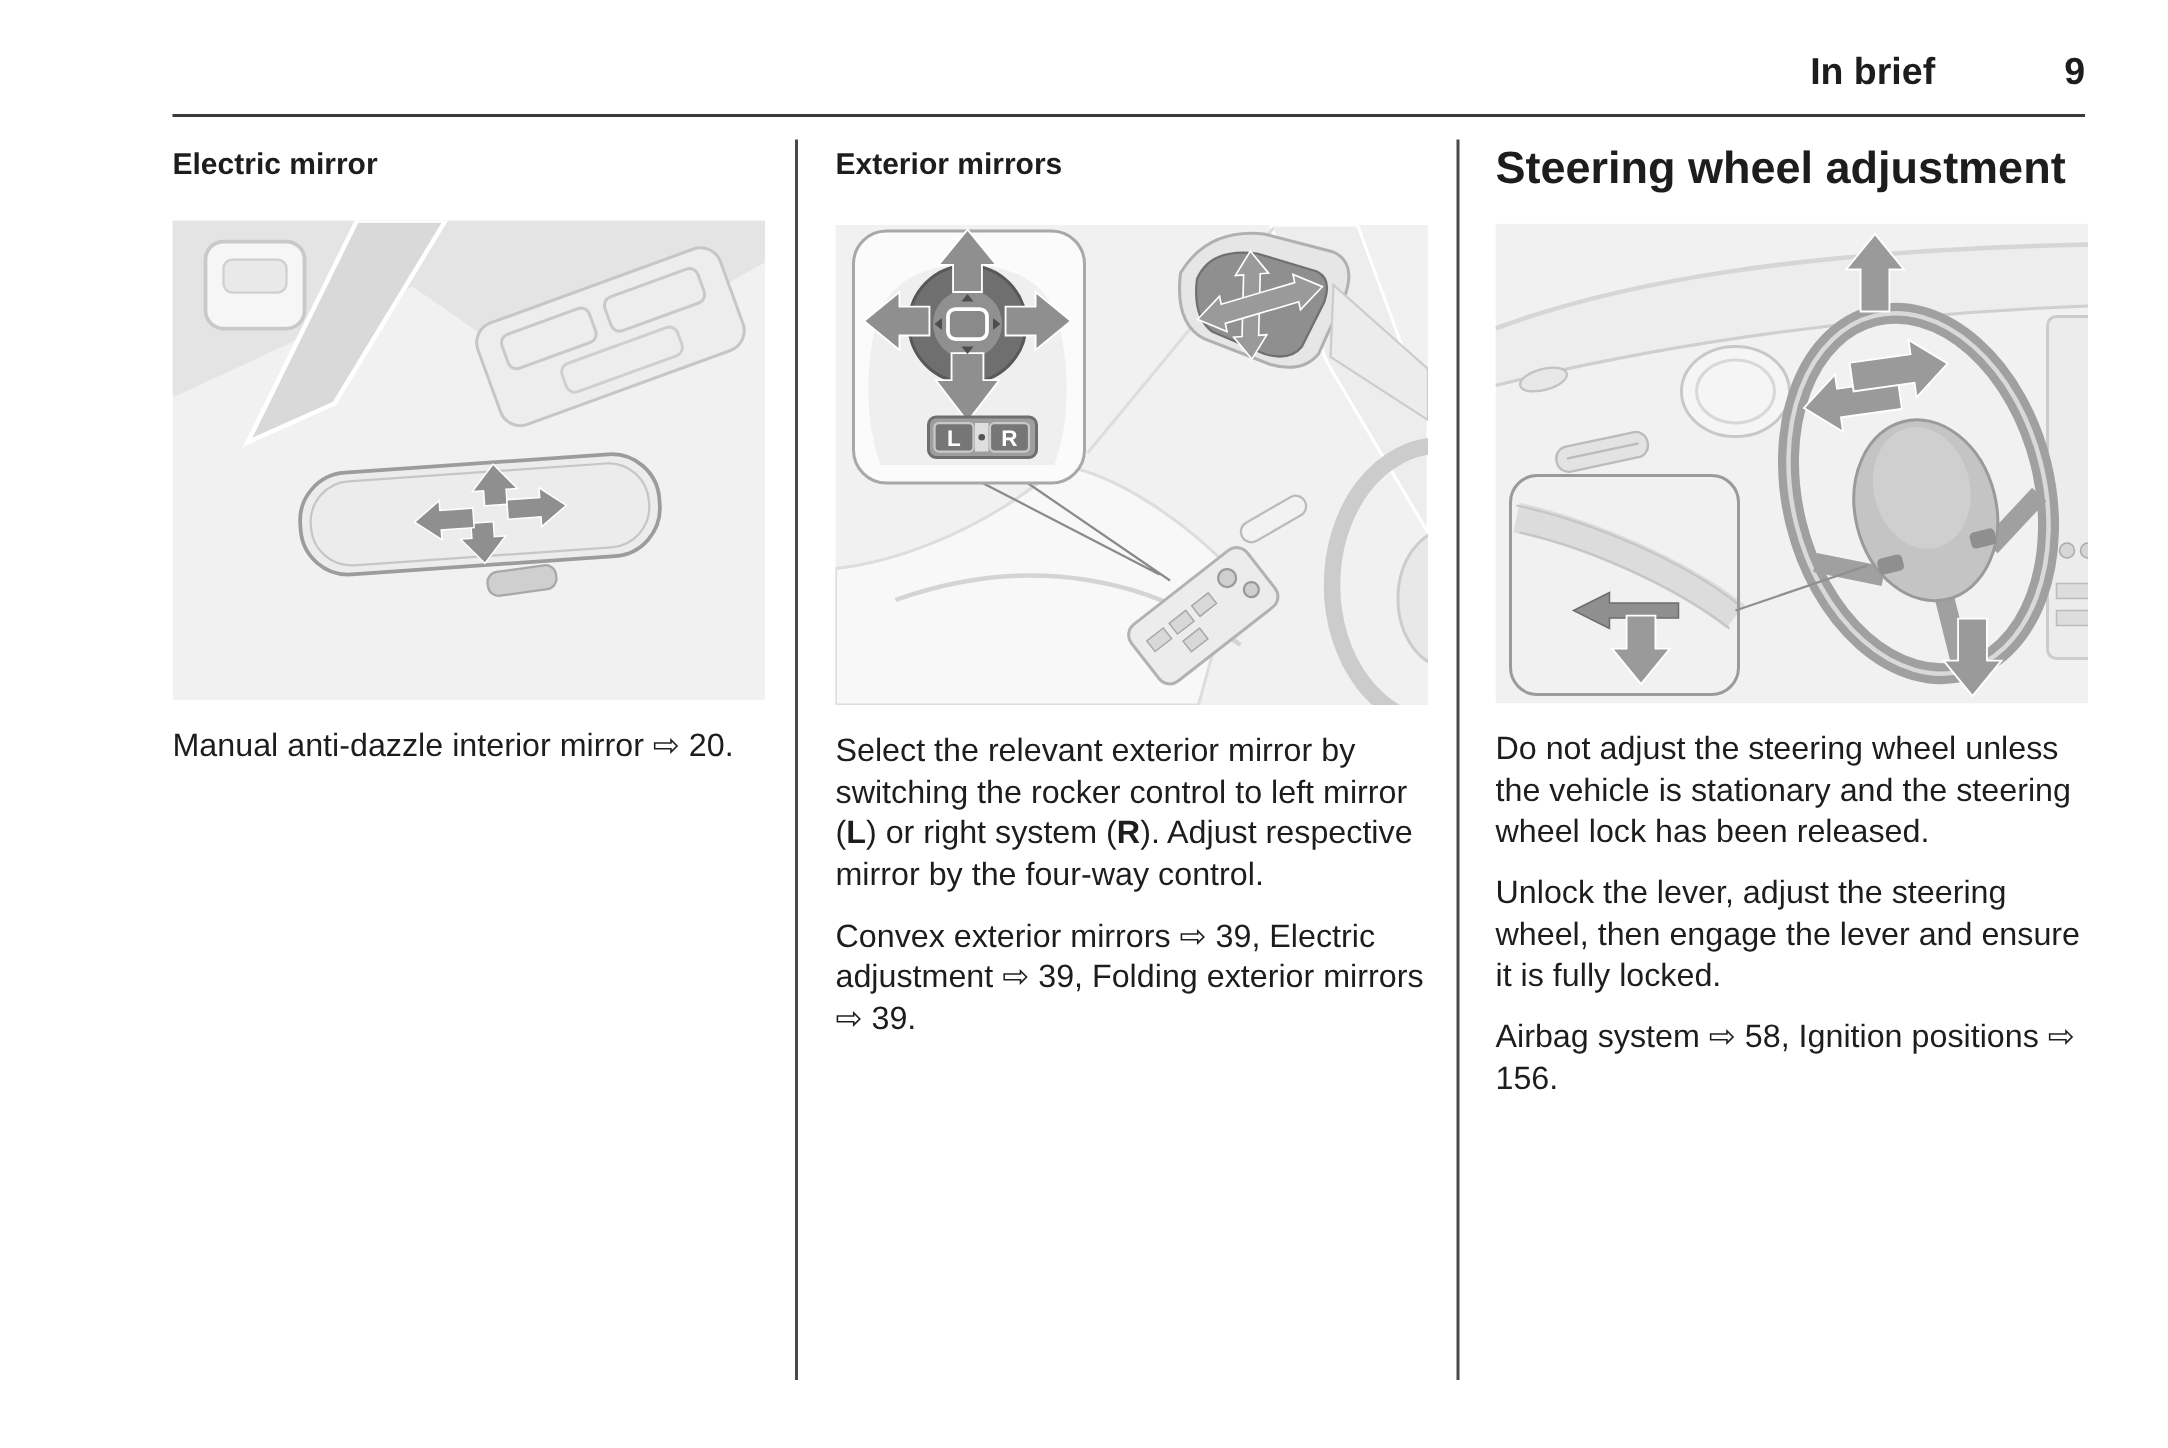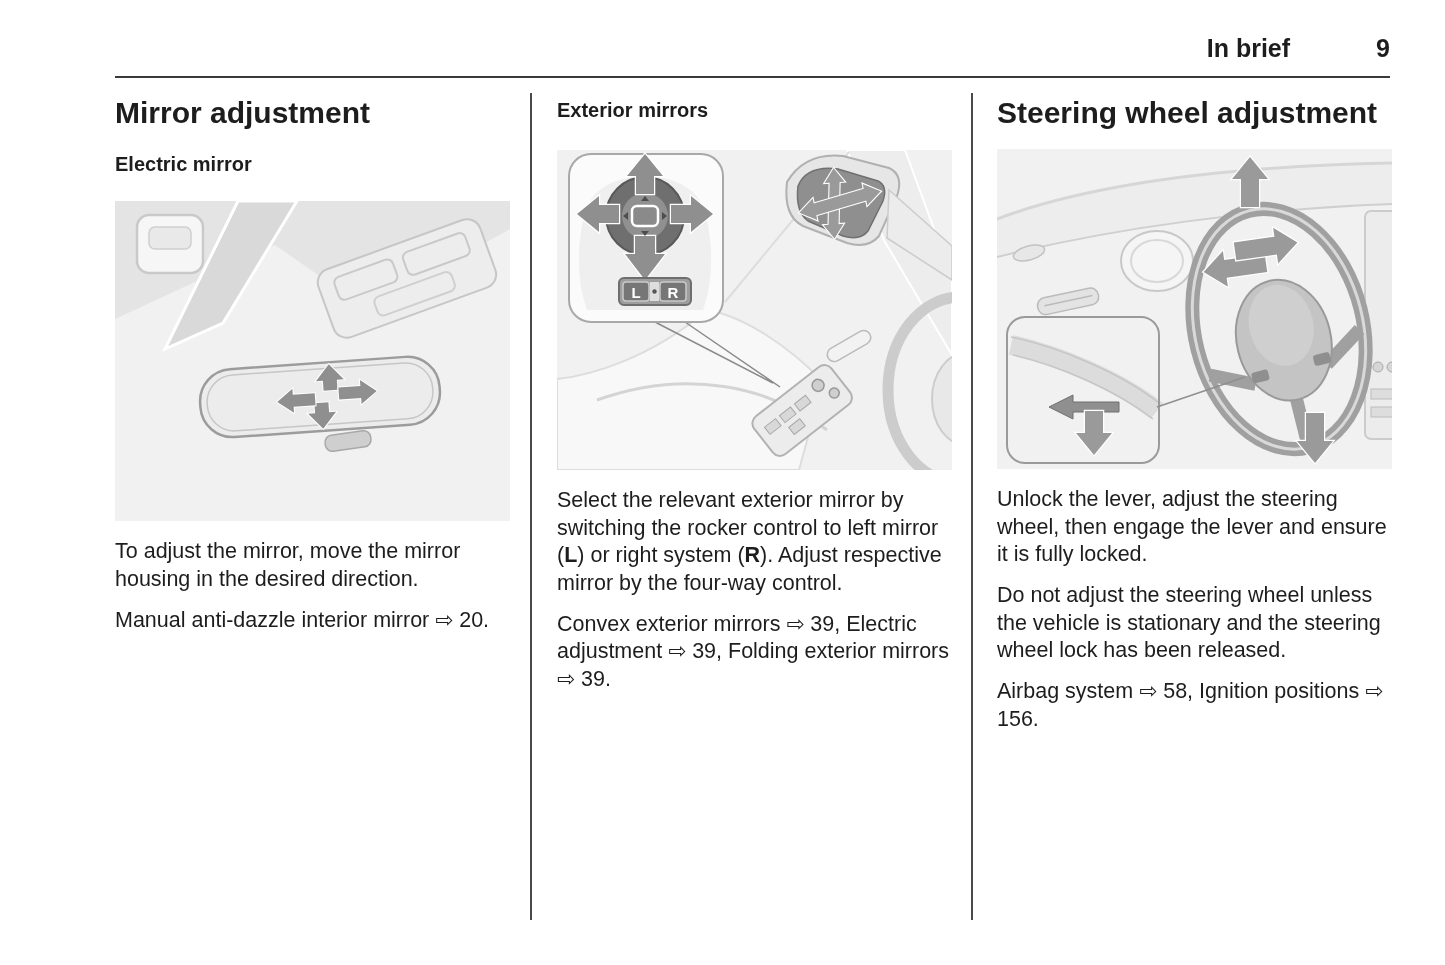--- a/index.html
+++ b/index.html
@@ -42,21 +42,20 @@
   <div class="hdr">
     <span>In brief</span>
     <span>9</span>
   </div>
   <div class="hdr-rule"></div>
 
   <div class="divider" id="div1"></div>
   <div class="divider" id="div2"></div>
 
   <div class="col" id="col1">
-    <h1>Mirror adjustment</h1>
     <h2 class="sub-mb1">Electric mirror</h2>
 
     <figure>
       <svg viewBox="0 0 395 320" width="395" height="320">
         <rect width="395" height="320" fill="#f1f1f1"></rect>
 
         <g>
           <path d="M0,0 H395 V28 L252,108 L160,44 L0,118 Z" fill="#e4e4e4"></path>
           <path d="M123,0 L182,0 L108,122 L50,148 Z" fill="#d9d9d9" stroke="#ffffff" stroke-width="3"></path>
         </g>
@@ -82,21 +81,20 @@
             <polygon class="arr" points="162,198 178,186 178,192 200,192 200,204 178,204 178,210"></polygon>
             <polygon class="arr" points="262,194 246,182 246,188 224,188 224,200 246,200 246,206"></polygon>
           </g>
         </g>
         <g transform="rotate(-8 233 240)">
           <rect x="210" y="232" width="46" height="16" rx="7" fill="#cfcfcf" stroke="#a8a8a8" stroke-width="1.5"></rect>
         </g>
       </svg>
     </figure>
 
-    <p>To adjust the mirror, move the mirror housing in the desired direction.</p>
     <p>Manual anti-dazzle interior mirror ⇨ 20.</p>
   </div>
 
   <div class="col" id="col2">
     <h2 class="sub-mb2">Exterior mirrors</h2>
 
     <figure>
       <svg viewBox="0 0 395 320" width="395" height="320">
         <rect width="395" height="320" fill="#f1f1f1"></rect>
 
@@ -222,18 +220,18 @@
           <path d="M14,196 C60,206 122,232 160,262" stroke="#dcdcdc" stroke-width="20" fill="none"></path>
           <path d="M14,188 C62,198 124,224 162,254 M16,206 C62,216 120,242 156,270" stroke="#c6c6c6" stroke-width="1.5" fill="none"></path>
           <rect x="10" y="168" width="152" height="146" rx="18" fill="none" stroke="#9a9a9a" stroke-width="2"></rect>
           <polygon points="52,258 76,246 76,253 122,253 122,263 76,263 76,270" fill="#8f8f8f" stroke="#6e6e6e" stroke-width="1"></polygon>
           <polygon class="arr" points="97,306 115,284 106,284 106,262 88,262 88,284 79,284" fill="#9a9a9a" stroke="#ffffff" stroke-width="2.5"></polygon>
           <path d="M160,258 L248,228" stroke="#8f8f8f" stroke-width="1.5"></path>
         </g>
       </svg>
     </figure>
 
+    <p>Do not adjust the steering wheel unless the vehicle is stationary and the steering wheel lock has been released.</p>
     <p>Unlock the lever, adjust the steering wheel, then engage the lever and ensure it is fully locked.</p>
-    <p>Do not adjust the steering wheel unless the vehicle is stationary and the steering wheel lock has been released.</p>
     <p>Airbag system ⇨ 58, Ignition positions ⇨ 156.</p>
   </div>
 
 </div>
 
 </body></html>

